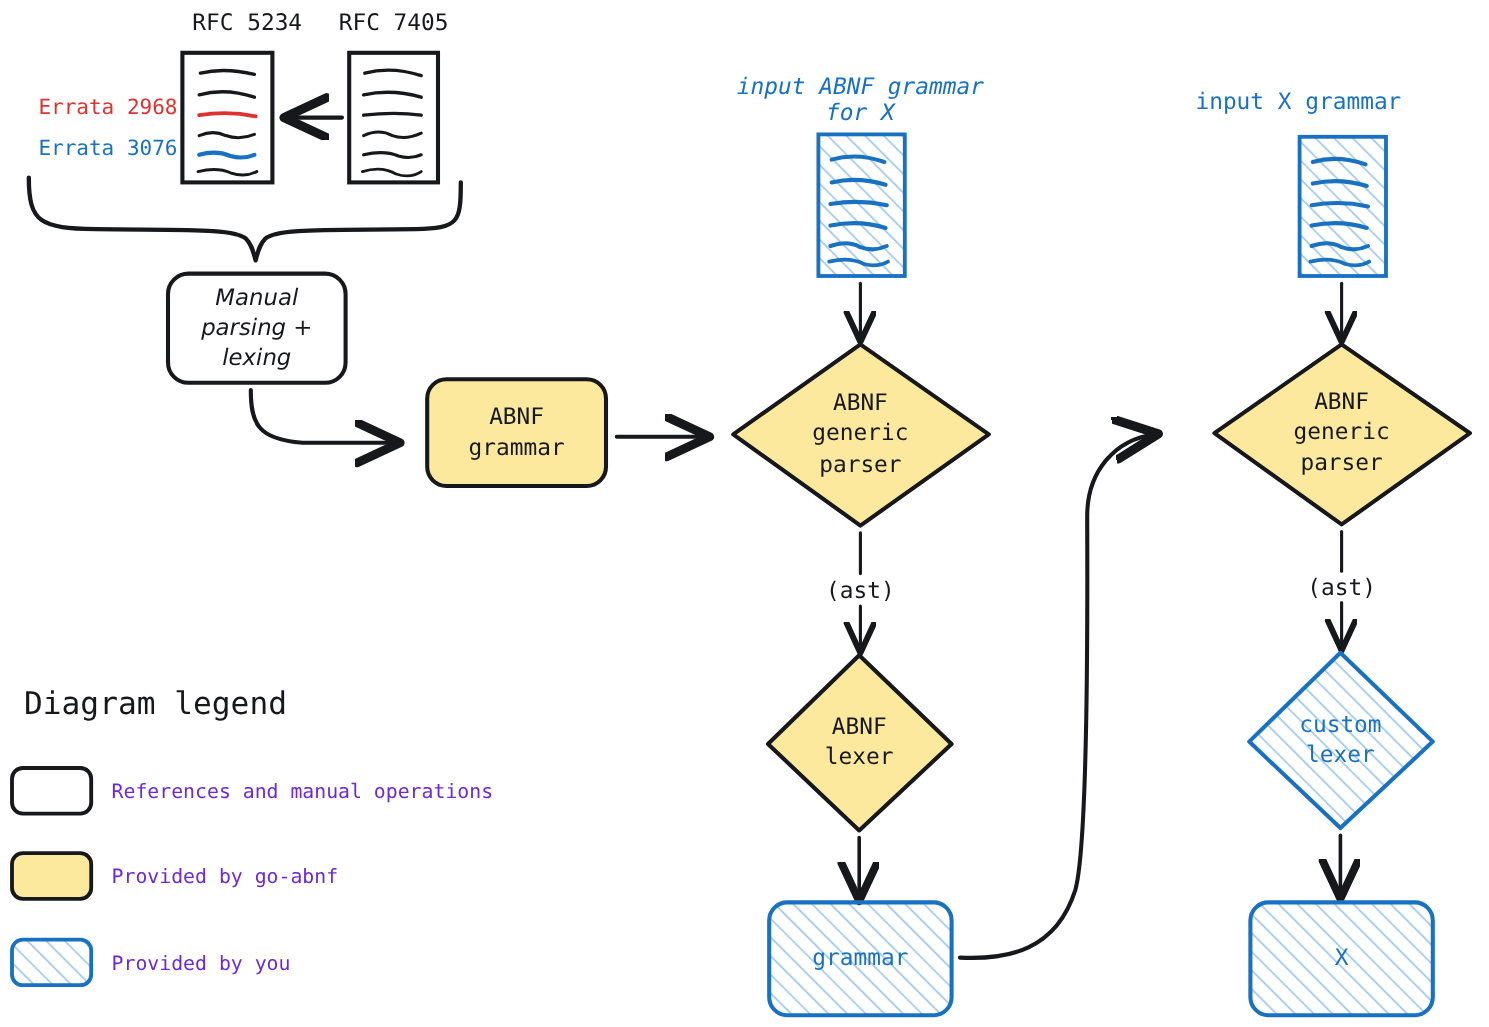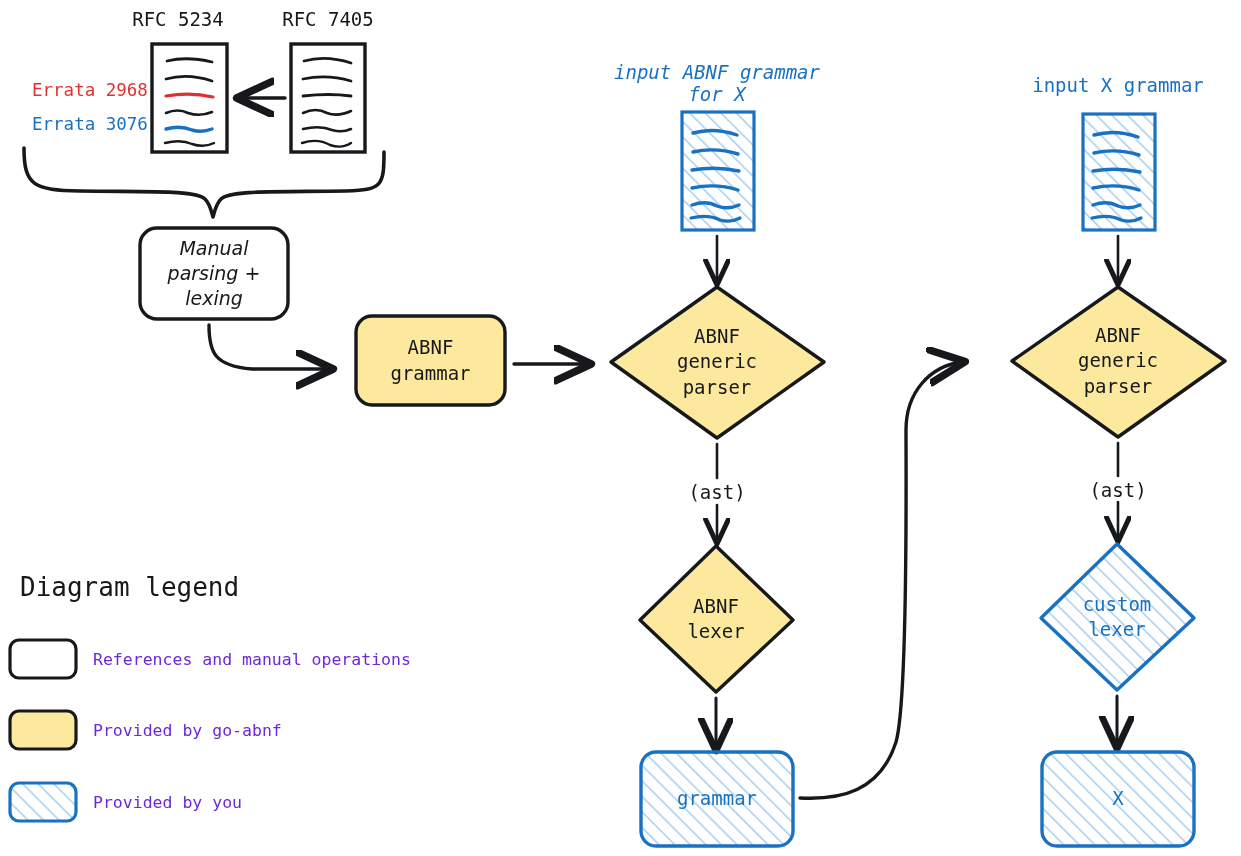--- a/index.html
+++ b/index.html
@@ -169,21 +169,21 @@
       <rect x="10" y="640" width="66" height="38" rx="9" ry="9" fill="#ffffff" stroke="#16181c" stroke-width="3.2"></rect>
     </g>
     <g>
       <rect x="10" y="711" width="66" height="38" rx="9" ry="9" fill="#fce99e" stroke="#16181c" stroke-width="3.2"></rect>
     </g>
     <g>
       <rect x="10" y="783" width="66" height="38" rx="9" ry="9" fill="url(#hatch)" stroke="#1971c2" stroke-width="3.2"></rect>
     </g>
   </svg>
 
-  <div class="lbl mono f19 t-dark" style="left:122px;top:8px;width:112px;">RFC 5234</div>
+  <div class="lbl mono f19 t-dark" style="left:150px;top:8px;width:112px;">RFC 5234</div>
   <div class="lbl mono f19 t-dark" style="left:272px;top:8px;width:112px;">RFC 7405</div>
 
   <div class="lbl mono f17 t-red" style="left:32px;top:80px;width:118px;text-align:left;">Errata 2968</div>
   <div class="lbl mono f17 t-blue" style="left:32px;top:114px;width:118px;text-align:left;">Errata 3076</div>
 
   <div class="nodetext hand f19 t-dark" style="left:140px;top:228px;width:148px;height:91px;">Manual
 parsing +
 lexing</div>
 
   <div class="nodetext mono f19 t-dark" style="left:356px;top:316px;width:149px;height:89px;">ABNF
@@ -196,21 +196,21 @@
 generic
 parser</div>
 
   <div class="lbl mono f19 t-dark" style="left:657px;top:481px;width:120px;background:#fff;">(ast)</div>
 
   <div class="nodetext mono f19 t-dark" style="left:656px;top:546px;width:120px;height:146px;">ABNF
 lexer</div>
 
   <div class="nodetext mono f19 t-blue" style="left:641px;top:752px;width:152px;height:94px;">grammar</div>
 
-  <div class="lbl mono f19 t-blue" style="left:1008px;top:74px;width:220px;">input X grammar</div>
+  <div class="lbl mono f19 t-blue" style="left:972px;top:74px;width:220px;">input X grammar</div>
 
   <div class="nodetext mono f19 t-dark" style="left:1038px;top:286px;width:160px;height:150px;">ABNF
 generic
 parser</div>
 
   <div class="lbl mono f19 t-dark" style="left:1058px;top:479px;width:120px;background:#fff;">(ast)</div>
 
   <div class="nodetext mono f19 t-blue" style="left:1057px;top:544px;width:120px;height:146px;">custom
 lexer</div>
 

